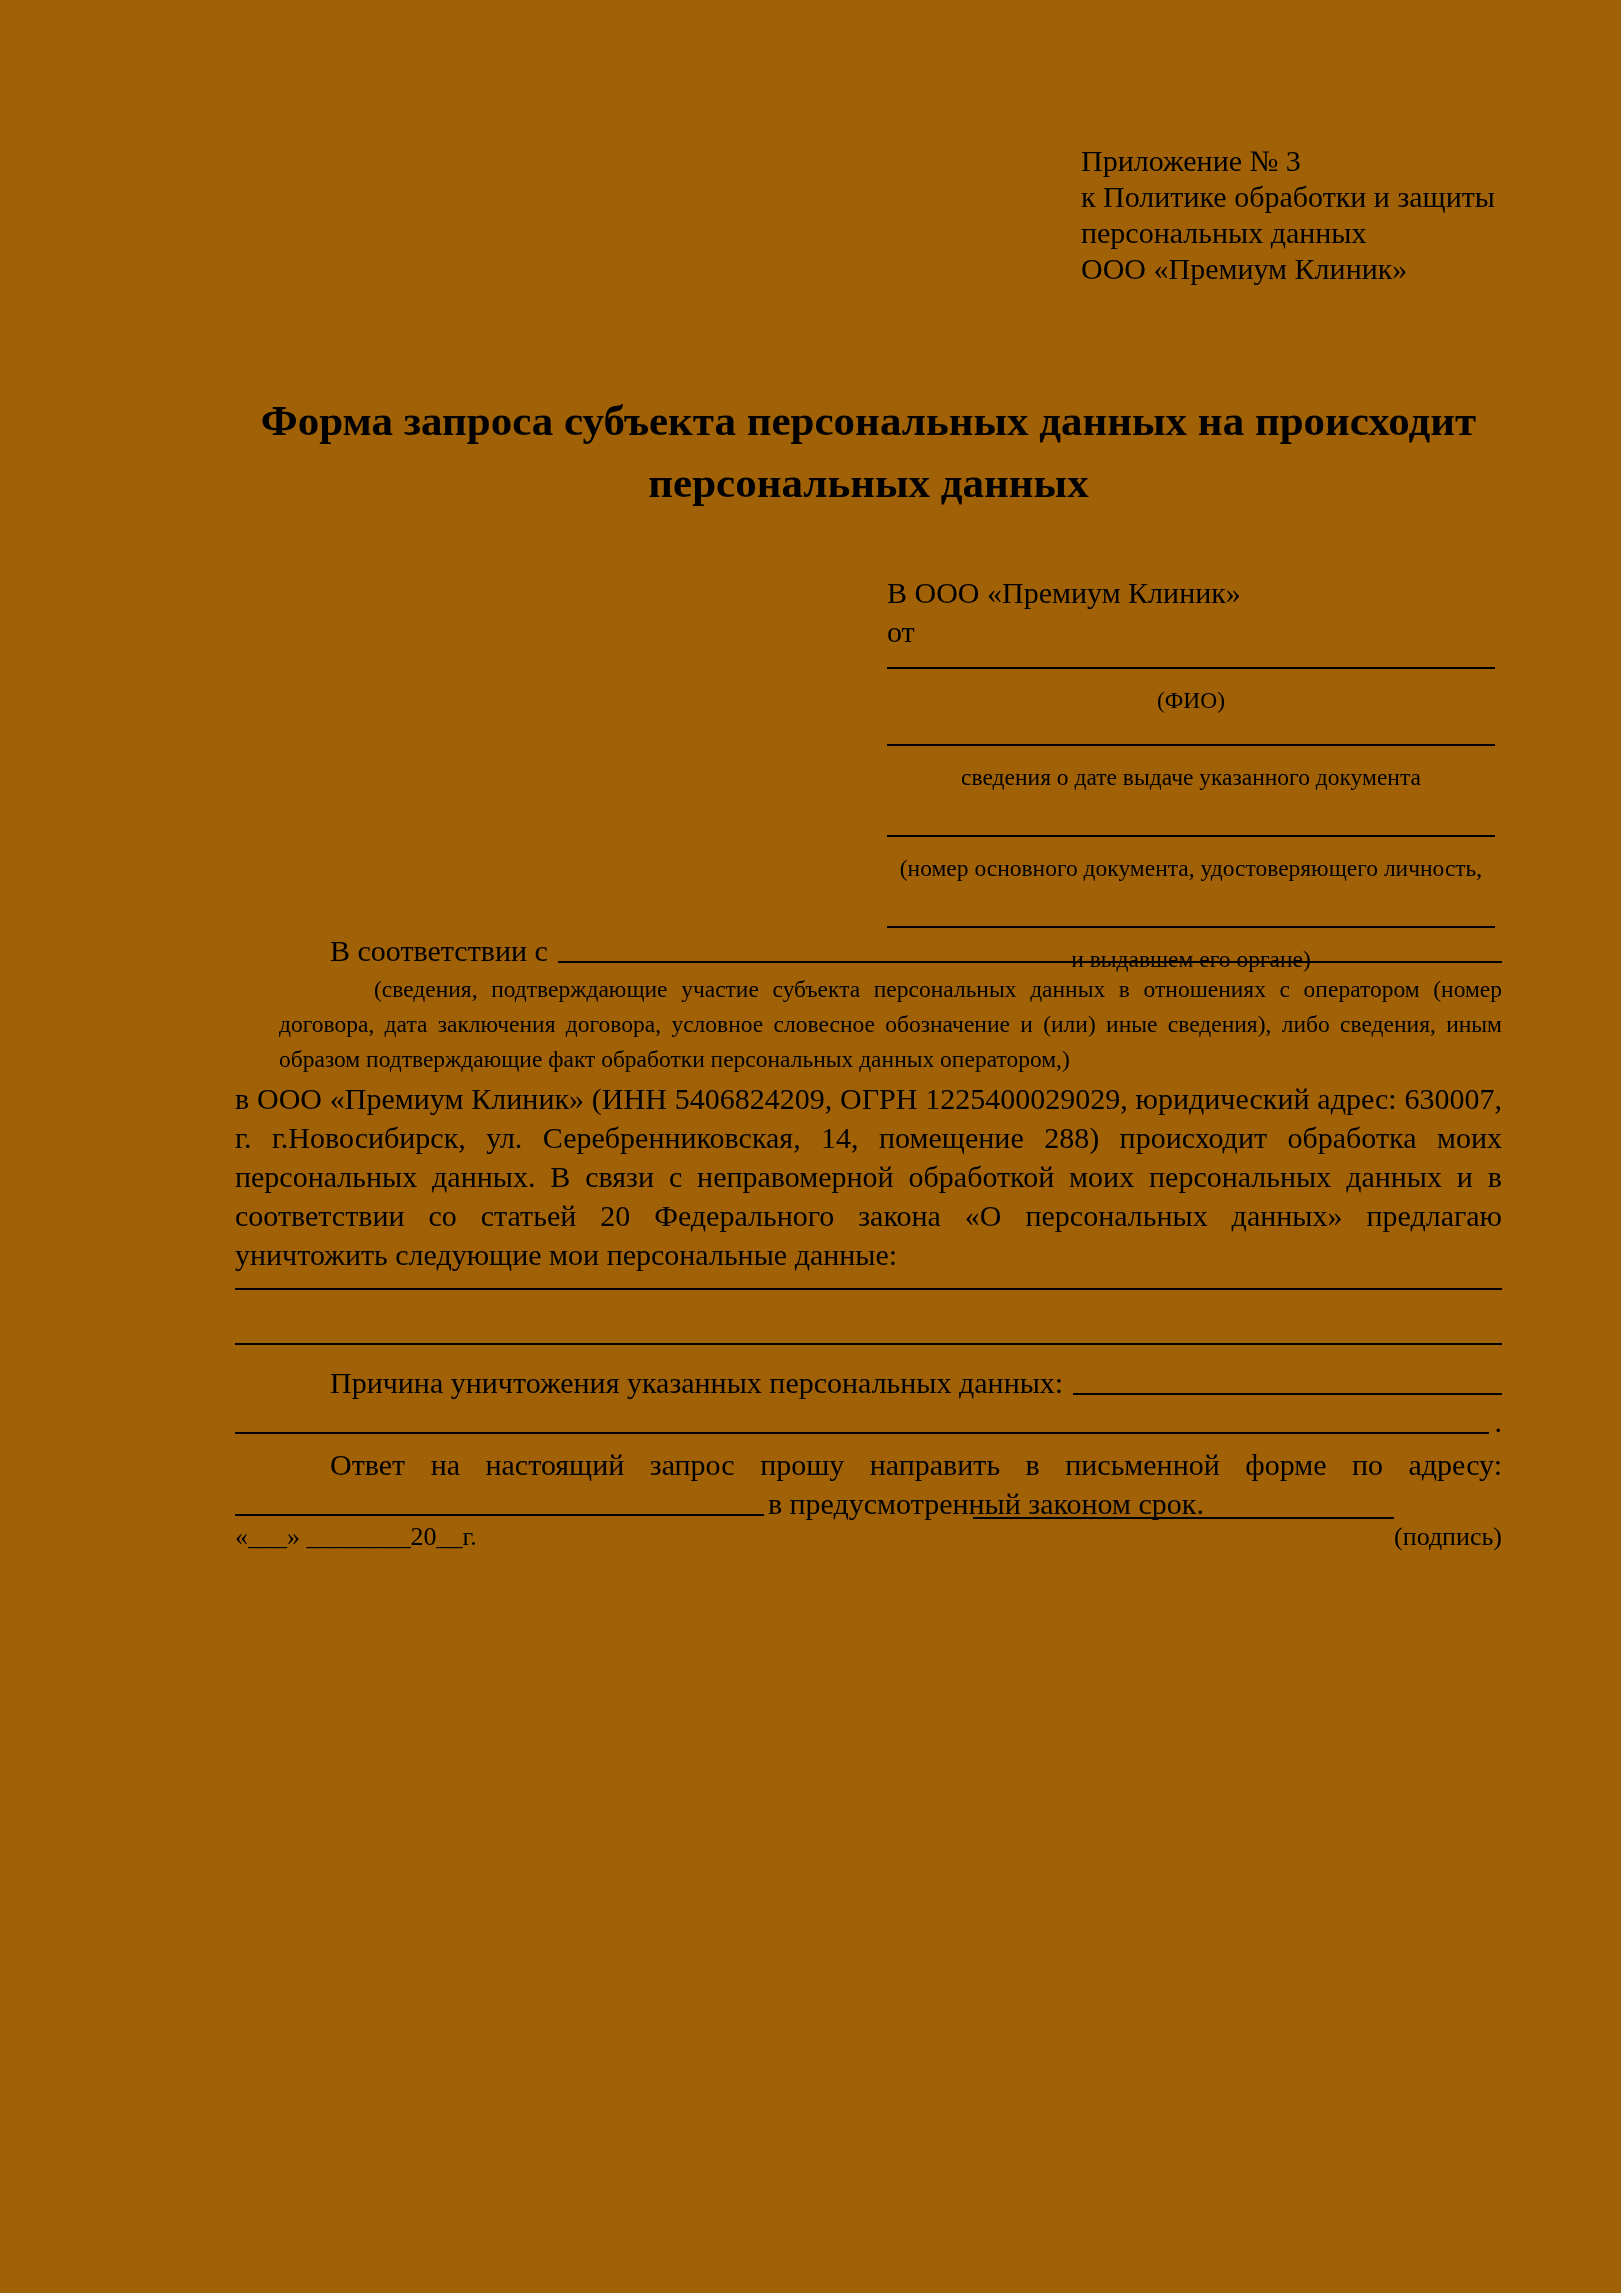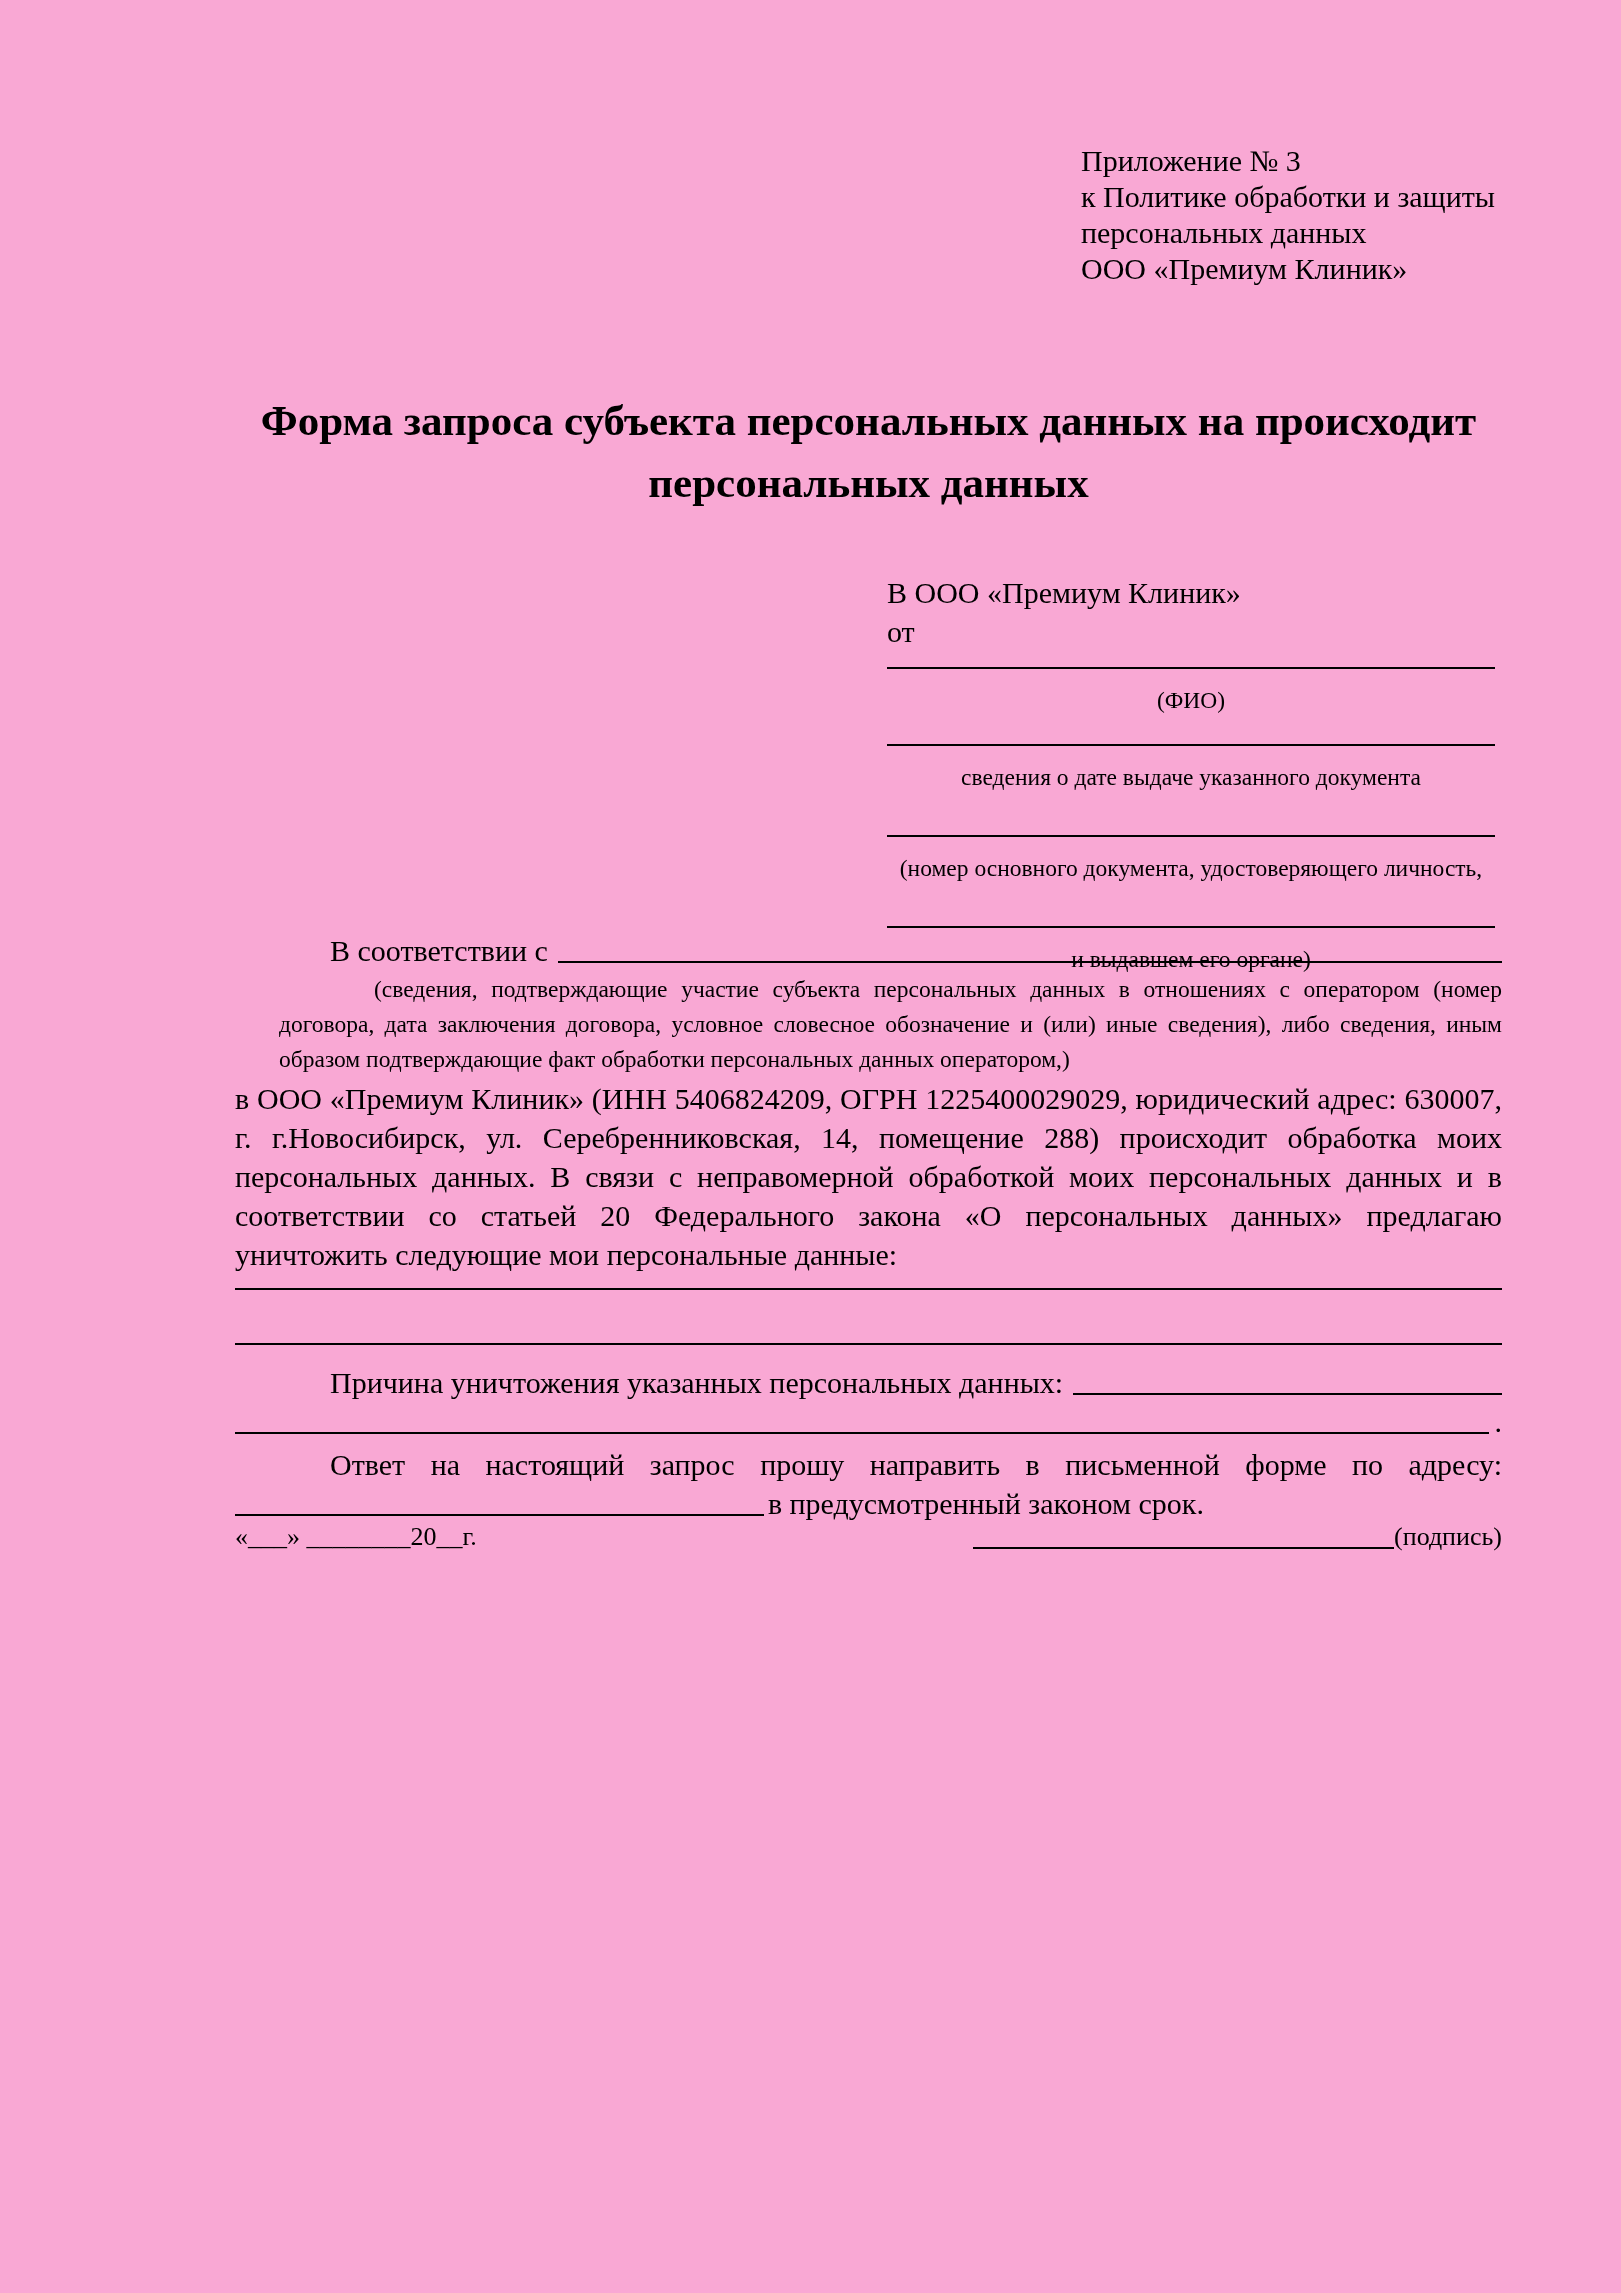--- a/index.html
+++ b/index.html
@@ -1,21 +1,21 @@
 <!DOCTYPE html>
 <html><head>
 <meta charset="utf-8">
 <style>
   * { box-sizing: border-box; }
   html, body { margin: 0; padding: 0; background: #ffffff; }
   .page {
     position: relative;
     width: 1621px;
     height: 2294px;
-    background: #f9a8d4;
+    background: #a16207;
     color: #000000;
     font-family: "Liberation Serif", "DejaVu Serif", serif;
     overflow: hidden;
   }
   
   .header-block {
     position: absolute;
     left: 1081px;
     top: 143px;
     font-size: 30px;
@@ -104,21 +104,21 @@
     position: absolute;
     left: 235px;
     top: 1517px;
     width: 1267px;
     display: flex;
     justify-content: space-between;
     align-items: flex-end;
     font-size: 26px;
     line-height: 39px;
   }
-  .sig { display: flex; align-items: flex-end; }
+  .sig { display: flex; }
   .sig-line {
     width: 421px;
     border-bottom: 2.9px solid #000;
     height: 0;
     margin-bottom: 6.9px;
   }
   .nowrap { white-space: nowrap; }
 </style>
 </head>
 <body>

